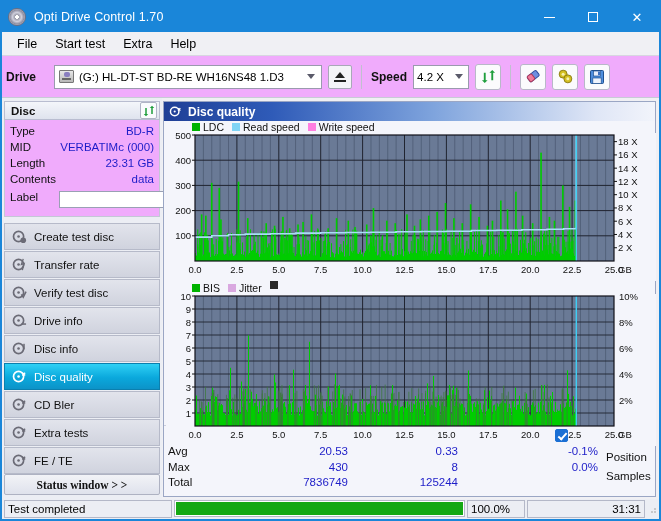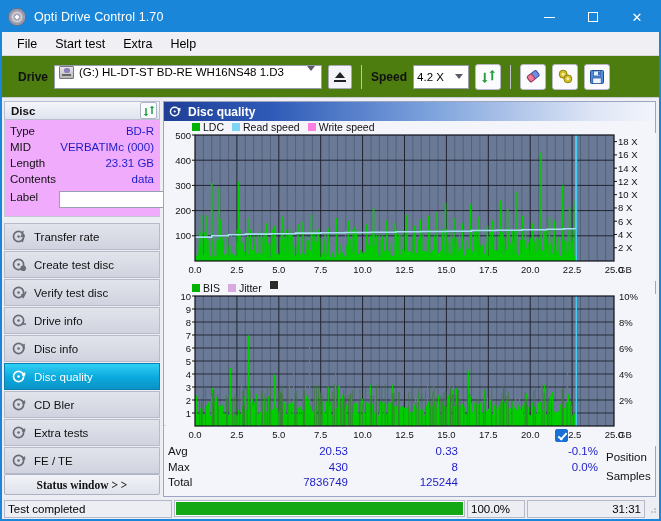--- a/index.html
+++ b/index.html
@@ -53,36 +53,37 @@
     border-bottom: 1px solid #d7d7e0;
     flex: 0 0 24px;
   }
   .menu-item {
     font-size: 12.5px; color: #000;
     padding: 3px 9px; white-space: nowrap;
   }
 
   
   .toolbar {
-    height: 42px; background: #4d7c0f;
+    height: 42px; background: #f0abfc;
     display: flex; align-items: center;
-    padding: 0 16px;
+    padding: 0 4px;
     border-bottom: 1px solid #c8cad6;
     flex: 0 0 42px;
     gap: 6px;
   }
   .tb-label { font-size: 12px; font-weight: bold; color: #111; white-space: nowrap; }
   .drive-combo {
     flex: 0 0 auto;
     width: 268px; height: 24px;
     background: #fff; border: 1px solid #9a9aae;
-    display: flex; 
+    display: flex; align-items: center;
     padding: 0 4px; gap: 5px;
     font-size: 11.5px; color: #000;
     position: relative;
+    margin-left: 12px;
   }
   .drive-ico {
     width: 15px; height: 13px;
     background: linear-gradient(#e8e8e8, #b8b8b8);
     border: 1px solid #777; border-radius: 1px;
     position: relative; flex: 0 0 auto;
   }
   .drive-ico:after {
     content:''; position:absolute; left:2px; top:7px; width:9px; height:2px; background:#666;
   }
@@ -388,31 +389,31 @@
             <span class="cd-disc"></span>
           </span>
         </div>
       </div>
 
       <div class="navlist">
         <div class="navitem">
           <svg class="navicon" viewBox="0 0 16 16">
               <circle cx="7" cy="8" r="5.4" fill="none" stroke="#6b6b76" stroke-width="1.8"></circle>
               <circle cx="7" cy="8" r="1.4" fill="#6b6b76"></circle>
-              <path d="M12 2 L10 8 L13 7 L11 14" stroke="#6b6b76" stroke-width="1.4" fill="none"></path>
+              <circle cx="12" cy="12" r="3" fill="#6b6b76"></circle>
             </svg>
-          <span>Transfer rate</span>
+          <span>Create test disc</span>
         </div>
         <div class="navitem">
           <svg class="navicon" viewBox="0 0 16 16">
               <circle cx="7" cy="8" r="5.4" fill="none" stroke="#6b6b76" stroke-width="1.8"></circle>
               <circle cx="7" cy="8" r="1.4" fill="#6b6b76"></circle>
-              <circle cx="12" cy="12" r="3" fill="#6b6b76"></circle>
+              <path d="M12 2 L10 8 L13 7 L11 14" stroke="#6b6b76" stroke-width="1.4" fill="none"></path>
             </svg>
-          <span>Create test disc</span>
+          <span>Transfer rate</span>
         </div>
         <div class="navitem">
           <svg class="navicon" viewBox="0 0 16 16">
               <circle cx="7" cy="8" r="5.4" fill="none" stroke="#6b6b76" stroke-width="1.8"></circle>
               <circle cx="7" cy="8" r="1.4" fill="#6b6b76"></circle>
               <path d="M10 10 L12 13 L15 7" stroke="#6b6b76" stroke-width="1.6" fill="none"></path>
             </svg>
           <span>Verify test disc</span>
         </div>
         <div class="navitem">

